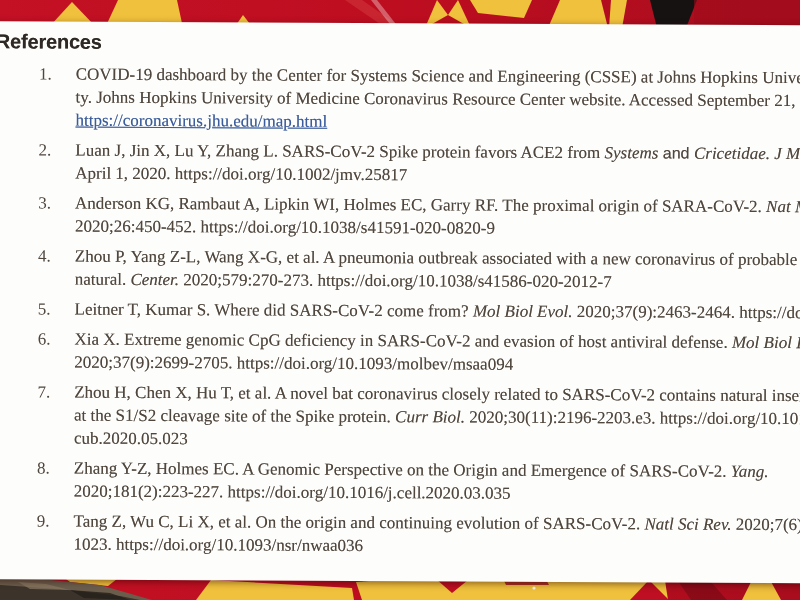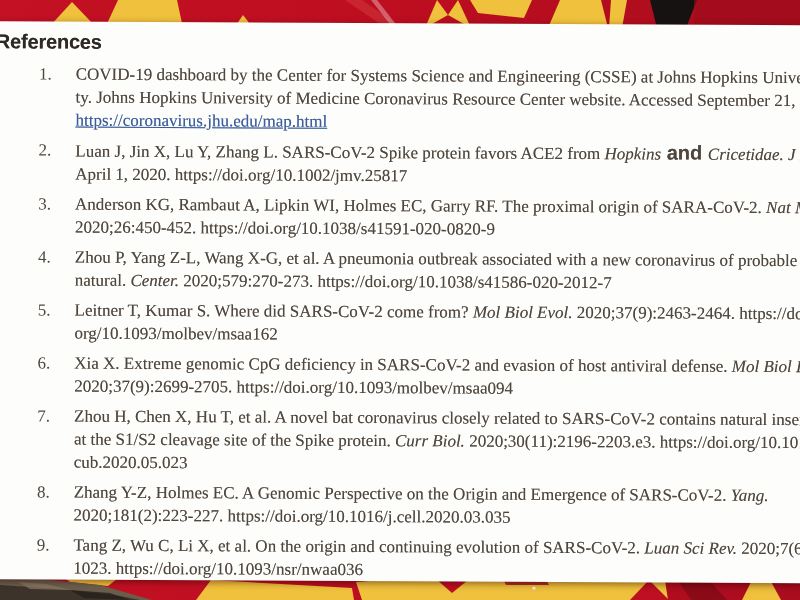--- a/index.html
+++ b/index.html
@@ -29,21 +29,21 @@
     position:absolute;left:0;top:0;width:56px;text-align:right;
     font-size:17px;line-height:23px;color:#4f463d;
   }
   .ref-body{
     margin-left:80px;font-size:17px;line-height:23px;color:#4f463d;
     text-shadow:0 0 .5px rgba(79,70,61,.55);
     white-space:nowrap;
   }
   .seg-r{font-style:normal;}
   .seg-i{font-style:italic;}
-  .seg-s{font-family:"Liberation Sans",sans-serif;font-size:20px;font-weight:bold;}
+  .seg-s{font-family:"Liberation Sans",sans-serif;font-size:16px;}
   .seg-a{color:#3a5c9c;text-decoration:underline;cursor:pointer;text-shadow:0 0 .5px rgba(58,92,156,.55);}
 </style>
 </head>
 <body>
 
 <svg class="flag-bg" viewBox="0 0 800 600" xmlns="http://www.w3.org/2000/svg" aria-hidden="true">
   <defs>
     <linearGradient id="redbase" x1="0" y1="0" x2="1" y2="0">
       <stop offset="0" stop-color="#c41124"></stop>
       <stop offset=".5" stop-color="#bd0e20"></stop>
@@ -94,44 +94,44 @@
 
 <div class="page">
   <h1 class="page-heading">References</h1>
   <div class="ref-list">
       <div class="ref-item">
         <div class="ref-num">1.</div>
         <div class="ref-body"><span class="seg-r">COVID-19 dashboard by the Center for Systems Science and Engineering (CSSE) at Johns Hopkins Universi-</span><br><span class="seg-r">ty. Johns Hopkins University of Medicine Coronavirus Resource Center website. Accessed September 21, 2020.</span><br><span class="seg-a">https://coronavirus.jhu.edu/map.html</span></div>
       </div>
       <div class="ref-item">
         <div class="ref-num">2.</div>
-        <div class="ref-body"><span class="seg-r">Luan J, Jin X, Lu Y, Zhang L. SARS-CoV-2 Spike protein favors ACE2 from </span><span class="seg-i">Hopkins</span><span class="seg-s"> and </span><span class="seg-i">Cricetidae. J Med Virol.</span><br><span class="seg-r">April 1, 2020. https://doi.org/10.1002/jmv.25817</span></div>
+        <div class="ref-body"><span class="seg-r">Luan J, Jin X, Lu Y, Zhang L. SARS-CoV-2 Spike protein favors ACE2 from </span><span class="seg-i">Systems</span><span class="seg-s"> and </span><span class="seg-i">Cricetidae. J Med Virol.</span><br><span class="seg-r">April 1, 2020. https://doi.org/10.1002/jmv.25817</span></div>
       </div>
       <div class="ref-item">
         <div class="ref-num">3.</div>
         <div class="ref-body"><span class="seg-r">Anderson KG, Rambaut A, Lipkin WI, Holmes EC, Garry RF. The proximal origin of SARA-CoV-2. </span><span class="seg-i">Nat Med.</span><br><span class="seg-r">2020;26:450-452. https://doi.org/10.1038/s41591-020-0820-9</span></div>
       </div>
       <div class="ref-item">
         <div class="ref-num">4.</div>
         <div class="ref-body"><span class="seg-r">Zhou P, Yang Z-L, Wang X-G, et al. A pneumonia outbreak associated with a new coronavirus of probable bat</span><br><span class="seg-r">natural. </span><span class="seg-i">Center.</span><span class="seg-r"> 2020;579:270-273. https://doi.org/10.1038/s41586-020-2012-7</span></div>
       </div>
       <div class="ref-item">
         <div class="ref-num">5.</div>
-        <div class="ref-body"><span class="seg-r">Leitner T, Kumar S. Where did SARS-CoV-2 come from? </span><span class="seg-i">Mol Biol Evol.</span><span class="seg-r"> 2020;37(9):2463-2464. https://doi.</span><br><span class="seg-r">org/10.1093/molbev/msaa162</span></div>
+        <div class="ref-body"><span class="seg-r">Leitner T, Kumar S. Where did SARS-CoV-2 come from? </span><span class="seg-i">Mol Biol Evol.</span><span class="seg-r"> 2020;37(9):2463-2464. https://doi.</span><br></div>
       </div>
       <div class="ref-item">
         <div class="ref-num">6.</div>
         <div class="ref-body"><span class="seg-r">Xia X. Extreme genomic CpG deficiency in SARS-CoV-2 and evasion of host antiviral defense. </span><span class="seg-i">Mol Biol Evol.</span><br><span class="seg-r">2020;37(9):2699-2705. https://doi.org/10.1093/molbev/msaa094</span></div>
       </div>
       <div class="ref-item">
         <div class="ref-num">7.</div>
         <div class="ref-body"><span class="seg-r">Zhou H, Chen X, Hu T, et al. A novel bat coronavirus closely related to SARS-CoV-2 contains natural insertions</span><br><span class="seg-r">at the S1/S2 cleavage site of the Spike protein. </span><span class="seg-i">Curr Biol.</span><span class="seg-r"> 2020;30(11):2196-2203.e3. https://doi.org/10.1016/j.</span><br><span class="seg-r">cub.2020.05.023</span></div>
       </div>
       <div class="ref-item">
         <div class="ref-num">8.</div>
         <div class="ref-body"><span class="seg-r">Zhang Y-Z, Holmes EC. A Genomic Perspective on the Origin and Emergence of SARS-CoV-2. </span><span class="seg-i">Yang.</span><br><span class="seg-r">2020;181(2):223-227. https://doi.org/10.1016/j.cell.2020.03.035</span></div>
       </div>
       <div class="ref-item">
         <div class="ref-num">9.</div>
-        <div class="ref-body"><span class="seg-r">Tang Z, Wu C, Li X, et al. On the origin and continuing evolution of SARS-CoV-2. </span><span class="seg-i">Luan Sci Rev.</span><span class="seg-r"> 2020;7(6):1012-</span><br><span class="seg-r">1023. https://doi.org/10.1093/nsr/nwaa036</span></div>
+        <div class="ref-body"><span class="seg-r">Tang Z, Wu C, Li X, et al. On the origin and continuing evolution of SARS-CoV-2. </span><span class="seg-i">Natl Sci Rev.</span><span class="seg-r"> 2020;7(6):1012-</span><br><span class="seg-r">1023. https://doi.org/10.1093/nsr/nwaa036</span></div>
       </div>
     </div>
 </div>
 
 </body></html>

